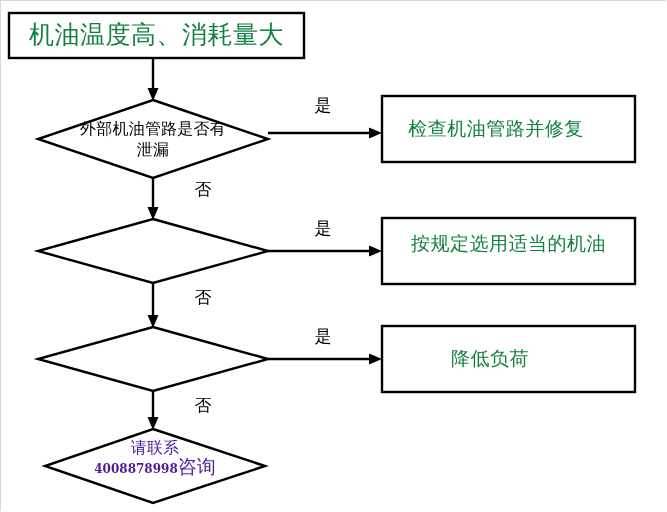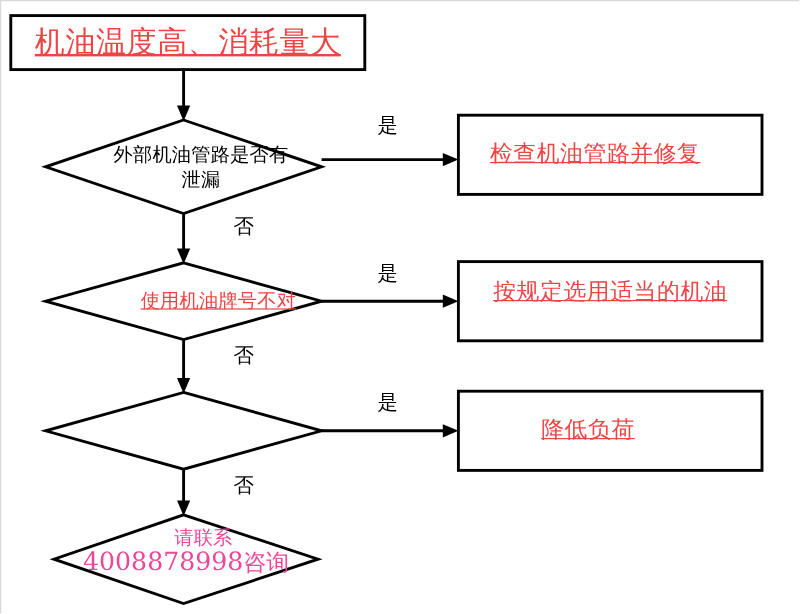--- a/index.html
+++ b/index.html
@@ -44,54 +44,52 @@
     line-height: 1.12;
     text-align: center;
     pointer-events: none;
   }
   .node-text {
     display: flex;
     align-items: center;
     justify-content: center;
     text-align: center;
     position: absolute;
-    color: #ef4444;
+    color: #15803d;
     font-family: "DejaVu Serif", "Liberation Serif", serif;
     line-height: 1.15;
-    text-decoration: underline;
   }
   .title-text {
     font-size: 25px;
     letter-spacing: 0.5px;
   }
   .box-text {
     font-size: 19px;
     letter-spacing: 0.5px;
   }
   .diamond-text {
     font-size: 16px;
     letter-spacing: 0.2px;
-    margin-left: 29px;
   }
   .edge-label {
     font-size: 17px;
   }
   .phone-line {
-    font-weight: normal;
-    font-size: 21px;
+    font-weight: bold;
+    font-size: 12px;
     font-family: "DejaVu Serif", "Liberation Serif", serif;
   }
   .phone-suffix {
     font-weight: normal;
     font-size: 19px;
   }
   .contact-text {
     position: absolute;
     text-align: center;
-    color: #ec4899;
+    color: #4c1d95;
     line-height: 1.05;
     font-family: "DejaVu Serif", "Liberation Serif", serif;
   }
   .outer-frame {
     position: absolute;
     left: 0;
     top: 0;
     width: 666px;
     height: 511px;
     border-left: 1px solid #d8d8d8;
@@ -152,21 +150,20 @@
   <div style="position:absolute; left:38px; top:115px; width:230px; height:50px; display:flex; flex-direction:column; align-items:center; justify-content:center;">
     <span class="diamond-text">外部机油管路是否有</span>
     <span class="diamond-text">泄漏</span>
   </div>
 
   <div class="lbl edge-label" style="left:310px; top:96px; width:26px;">是</div>
   <div class="lbl edge-label" style="left:190px; top:180px; width:26px;">否</div>
 
   <div class="node-text box-text" style="left:382px; top:96px; width:228px; height:66px;">检查机油管路并修复</div>
 
-  <div class="node-text diamond-text" style="left:38px; top:231px; width:230px; height:40px;">使用机油牌号不对</div>
 
   <div class="lbl edge-label" style="left:310px; top:219px; width:26px;">是</div>
   <div class="lbl edge-label" style="left:190px; top:288px; width:26px;">否</div>
 
   <div class="node-text box-text" style="left:382px; top:218px; width:253px; height:52px;">按规定选用适当的机油</div>
 
 
   <div class="lbl edge-label" style="left:310px; top:327px; width:26px;">是</div>
   <div class="lbl edge-label" style="left:190px; top:396px; width:26px;">否</div>
 

